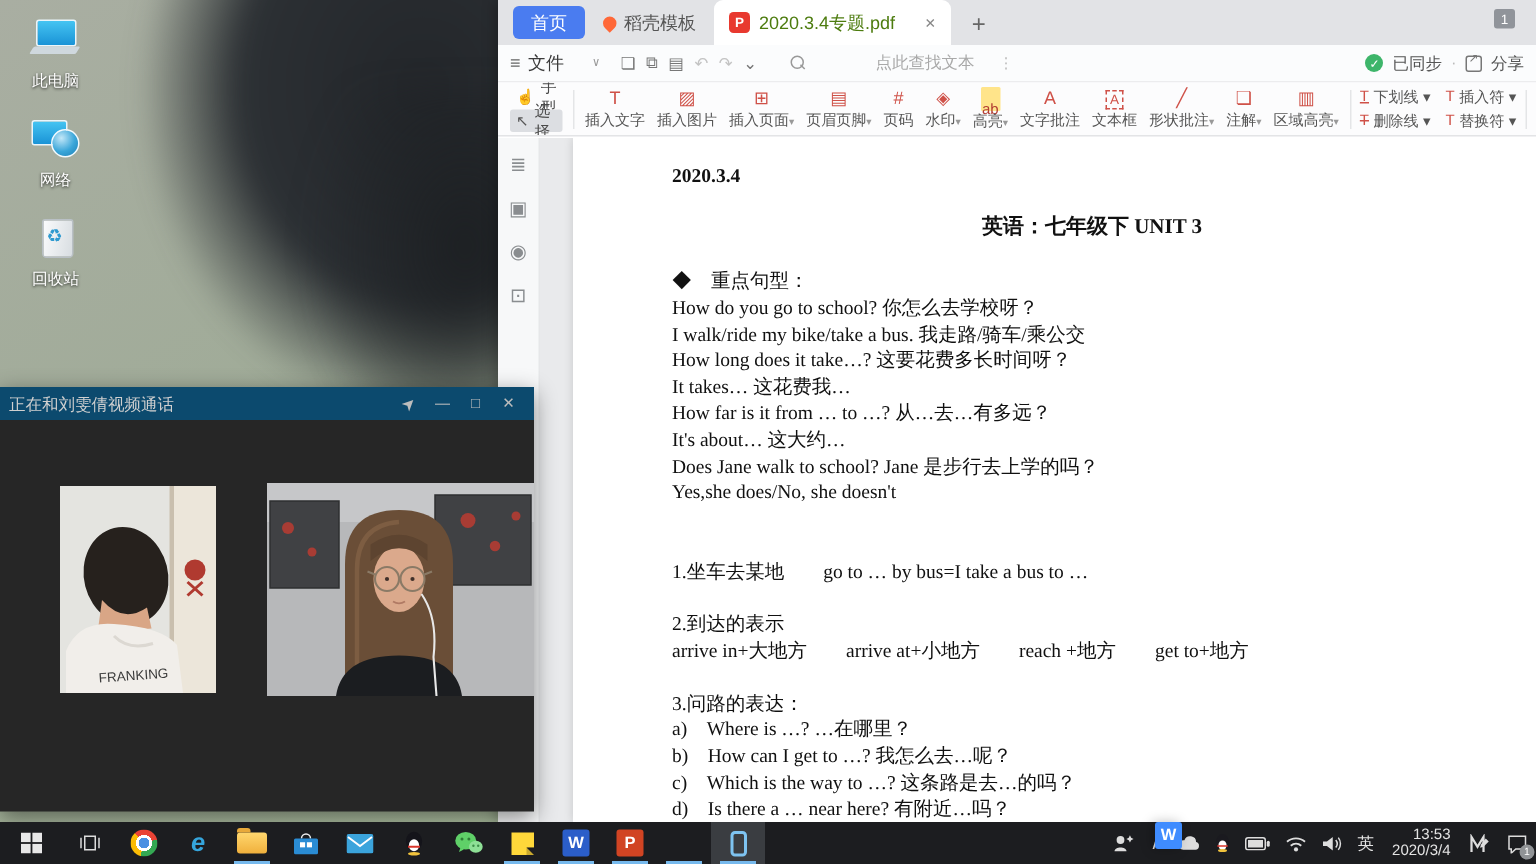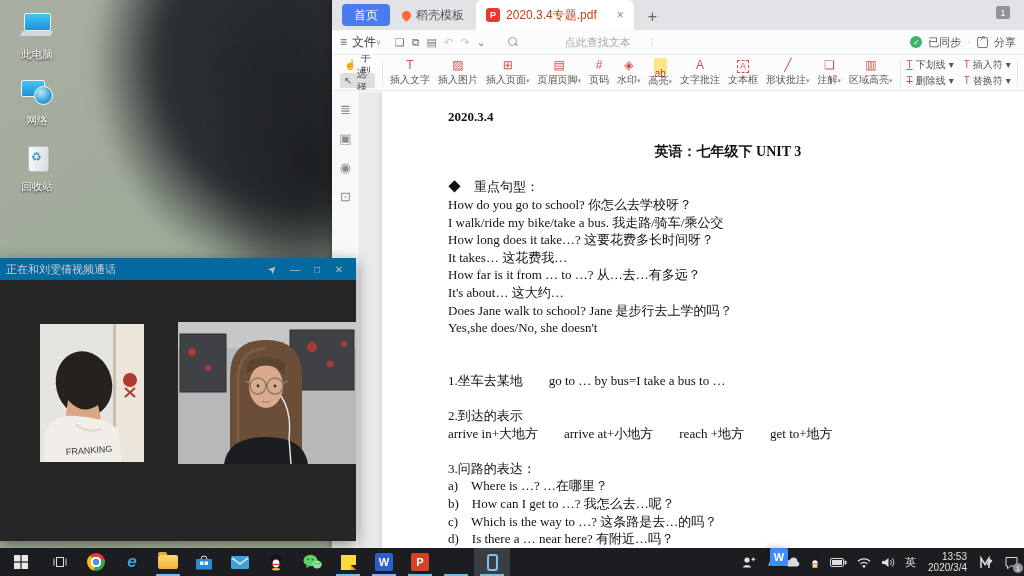--- a/index.html
+++ b/index.html
@@ -33,50 +33,50 @@
   .art.icon-bin::after { content:"♻"; position:absolute; left:11px; top:10px; font-size:12px; color:#2f9ad0; }
   .art.icon-research::before { content:""; position:absolute; left:9px; top:5px; width:18px; height:24px;
      background:#f4f4f1; border:1px solid #d5d5d0; transform:rotate(7deg); }
   .art.icon-research::after { content:""; position:absolute; left:5px; top:4px; width:18px; height:24px;
      background:linear-gradient(160deg,#ffd44d 0%,#f59d27 45%,#ef6a1e 100%); border-radius:2px; transform:rotate(-6deg);
      box-shadow:inset 0 0 0 1px rgba(255,255,255,.4); }
 
   
   .vc-window { position:absolute; left:0; top:258px; width:356px; height:283px; background:#262626;
      box-shadow:0 4px 14px rgba(0,0,0,.45); z-index:20; }
-  .vc-titlebar { height:20px; background:#0369a1; display:flex; align-items:center; padding:11px 6px; }
+  .vc-titlebar { height:20px; background:#0c4a6e; display:flex; align-items:center; padding:11px 6px; }
   .vc-title { color:#cfcfcf; font-size:11px; flex:1; white-space:nowrap; overflow:hidden; }
   .vc-btn { width:22px; height:18px; color:#bdbdbd; font-size:10px; display:flex; align-items:center; justify-content:center; cursor:pointer; }
   .vc-btn.pin span { display:inline-block; transform:rotate(-45deg); font-size:11px; }
   .vc-feed { position:absolute; overflow:hidden; background:#000; }
   .vc-feed.left { left:40px; top:66px; width:104px; height:138px; }
   .vc-feed.right { left:178px; top:64px; width:178px; height:142px; }
   .vc-feed svg { display:block; }
 
   
   .wps { position:absolute; left:332px; top:0; width:692px; height:548px; background:#fff; z-index:10;
      box-shadow:-2px 0 8px rgba(0,0,0,.25); }
   .wps-tabbar { height:30px; background:#e2e3e6; display:flex; align-items:flex-end; padding-left:10px; position:relative; }
   .tab-home { height:22px; margin-bottom:4px; padding:0 12px; background:#4a7cf0; color:#fff; font-size:12px;
      border-radius:4px; display:flex; align-items:center; cursor:pointer; }
   .tab-docer { height:30px; padding:0 12px; display:flex; align-items:center; gap:5px; font-size:12px; color:#555; cursor:pointer; }
   .docer-drop { width:9px; height:9px; background:#ff6838; border-radius:50% 50% 50% 0; transform:rotate(-45deg); }
   .tab-pdf { height:30px; background:#fff; border-radius:6px 6px 0 0; padding:0 10px 0 10px; display:flex; align-items:center; gap:6px; cursor:pointer; }
   .pdf-ico { width:14px; height:14px; background:#e8392f; border-radius:3px; color:#fff; font-size:9px; font-weight:bold;
      display:flex; align-items:center; justify-content:center; }
-  .tab-pdf .t { font-size:12px; color:#c2410c; max-width:130px; white-space:nowrap; }
+  .tab-pdf .t { font-size:12px; color:#4d7c0f; max-width:130px; white-space:nowrap; }
   .tab-close { color:#888; font-size:12px; margin-left:14px; cursor:pointer; }
   .tab-plus { color:#666; font-size:16px; margin:0 0 4px 14px; cursor:pointer; }
   .tb-badge { position:absolute; right:14px; top:6px; min-width:14px; height:13px; background:#90949a; color:#fff;
      font-size:9px; border-radius:2px; display:flex; align-items:center; justify-content:center; padding:0 3px; }
 
   .wps-menubar { height:25px; background:#fbfcfd; border-bottom:1px solid #ececee; display:flex; align-items:center;
      padding:0 8px; font-size:12px; color:#3b3b3b; gap:2px; }
   .m-burger { color:#666; margin-right:3px; }
-  .m-file { display:flex; gap:0; align-items:center; cursor:pointer;font-family:Liberation Mono, monospace; }
+  .m-file { display:flex; gap:19px; align-items:center; cursor:pointer;font-family:Liberation Mono, monospace; }
   .m-file .v { font-size:8px; color:#999; }
   .quick { display:flex; gap:7px; margin:0 10px 0 12px; color:#777; font-size:11px; }
   .quick .q { cursor:pointer; }
   .quick .dim { color:#c3c3c3; }
   .m-item { padding:2px 8px; cursor:pointer; }
   .m-item.active { background:#e2473a; color:#fff; border-radius:10px; padding:2px 11px; }
   .m-search { display:flex; align-items:center; margin-left:10px; gap:4px; }
   .s-glass { position:relative; width:10px; height:10px; }
   .s-glass::before { content:""; position:absolute; left:0; top:0; width:7px; height:7px; border:1.2px solid #999; border-radius:50%; }
   .s-glass::after { content:""; position:absolute; left:6px; top:7px; width:4px; height:1.2px; background:#999; transform:rotate(45deg); }

